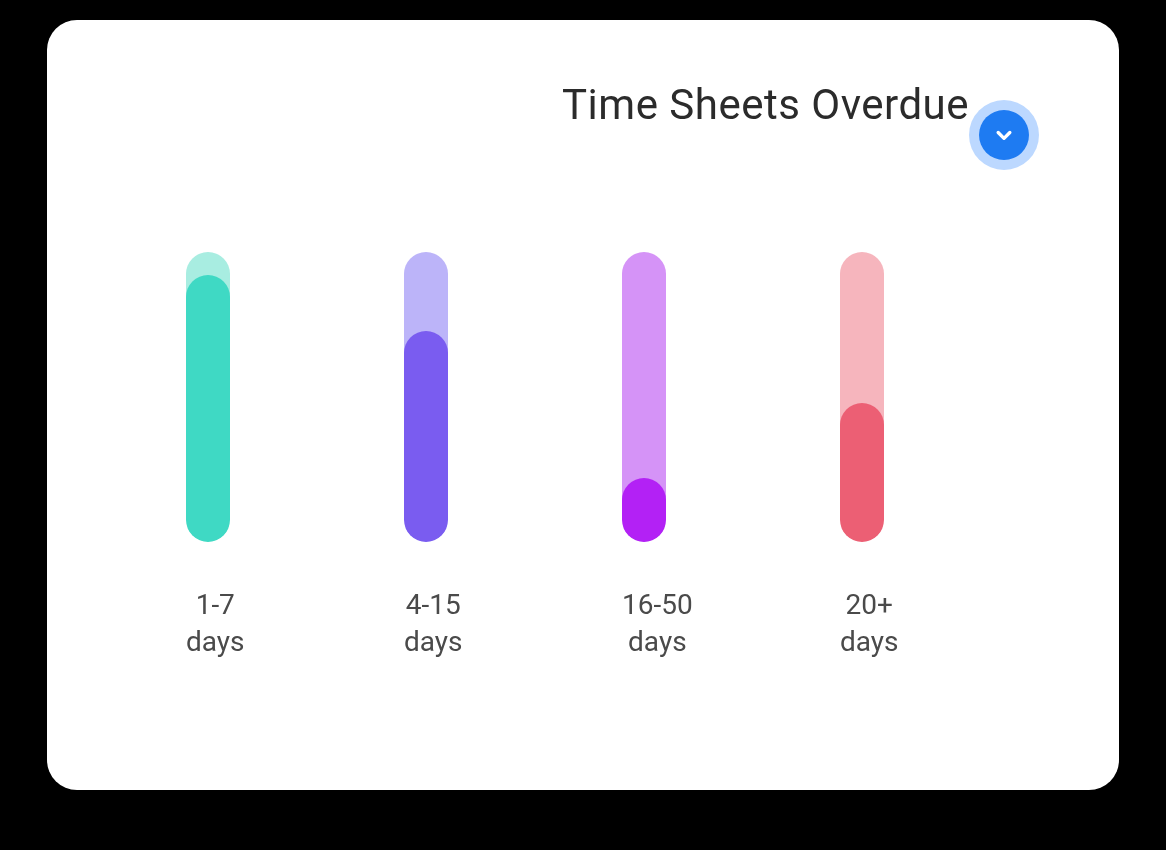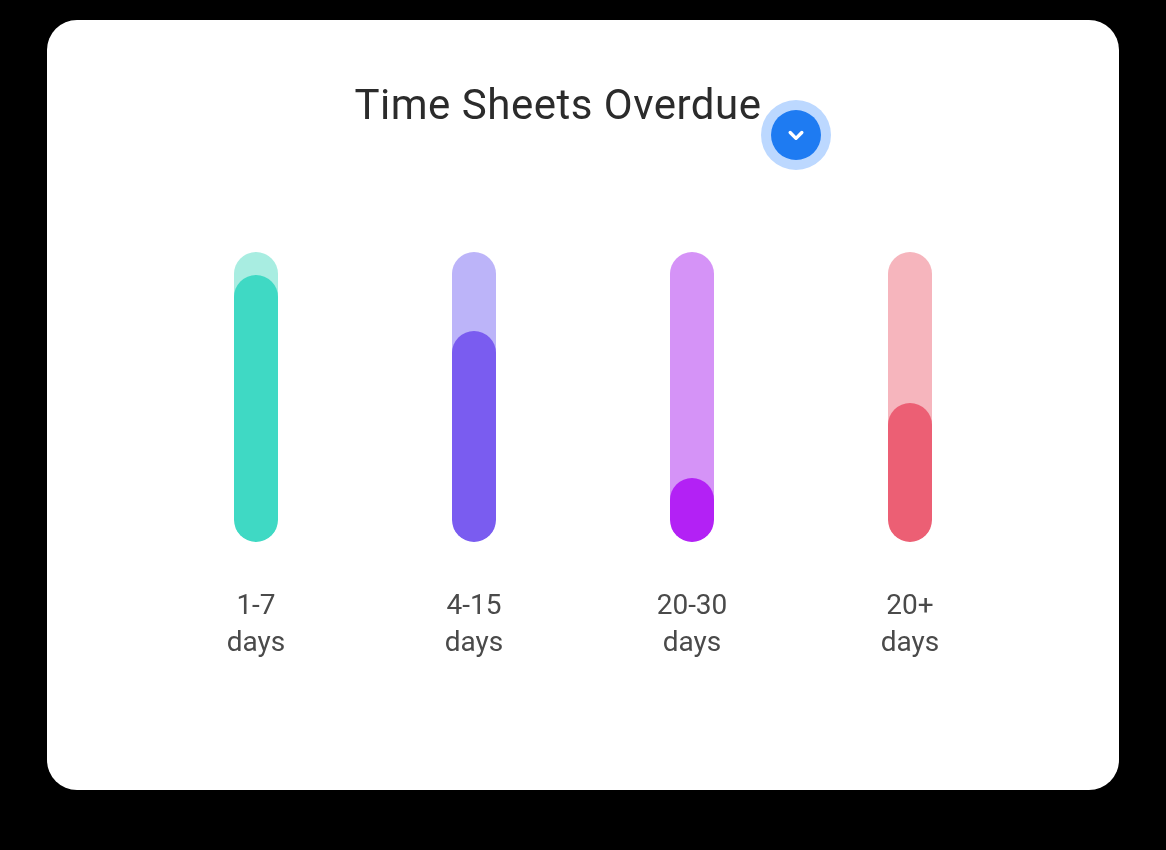--- a/index.html
+++ b/index.html
@@ -18,21 +18,21 @@
       border-radius: 30px;
       width: 1072px;
       height: 770px;
       padding: 60px 60px 60px 100px;
       position: relative;
       box-shadow: 0 10px 40px rgba(0,0,0,0.3);
     }
     .card-header {
       display: flex;
       align-items: flex-start;
-      justify-content: center;
+      justify-content: flex-end;
       margin-bottom: 70px;
     }
     .title {
       font-size: 42px;
       font-weight: 400;
       color: #2b2b2b;
       letter-spacing: 0.5px;
     }
     .dropdown-btn {
       width: 70px;
@@ -62,21 +62,21 @@
     .bars-container {
       display: flex;
       justify-content: space-around;
       align-items: flex-end;
       padding: 0 40px 0 0;
       height: 420px;
     }
     .bar-group {
       display: flex;
       flex-direction: column;
-      align-items: center;
+      align-items: flex-start;
       width: 140px;
     }
     .bar-track {
       width: 44px;
       height: 290px;
       border-radius: 22px;
       position: relative;
       overflow: hidden;
     }
     .bar-fill {
@@ -131,21 +131,21 @@
         <span>4-15</span>
         <span>days</span>
       </div>
     </div>
 
     <div class="bar-group">
       <div class="bar-track" style="background:#d593f7;">
         <div class="bar-fill" style="background:#b321f5; height:22%;"></div>
       </div>
       <div class="bar-label">
-        <span>20-30</span>
+        <span>16-50</span>
         <span>days</span>
       </div>
     </div>
 
     <div class="bar-group">
       <div class="bar-track" style="background:#f6b5bd;">
         <div class="bar-fill" style="background:#ec5f74; height:48%;"></div>
       </div>
       <div class="bar-label">
         <span>20+</span>

